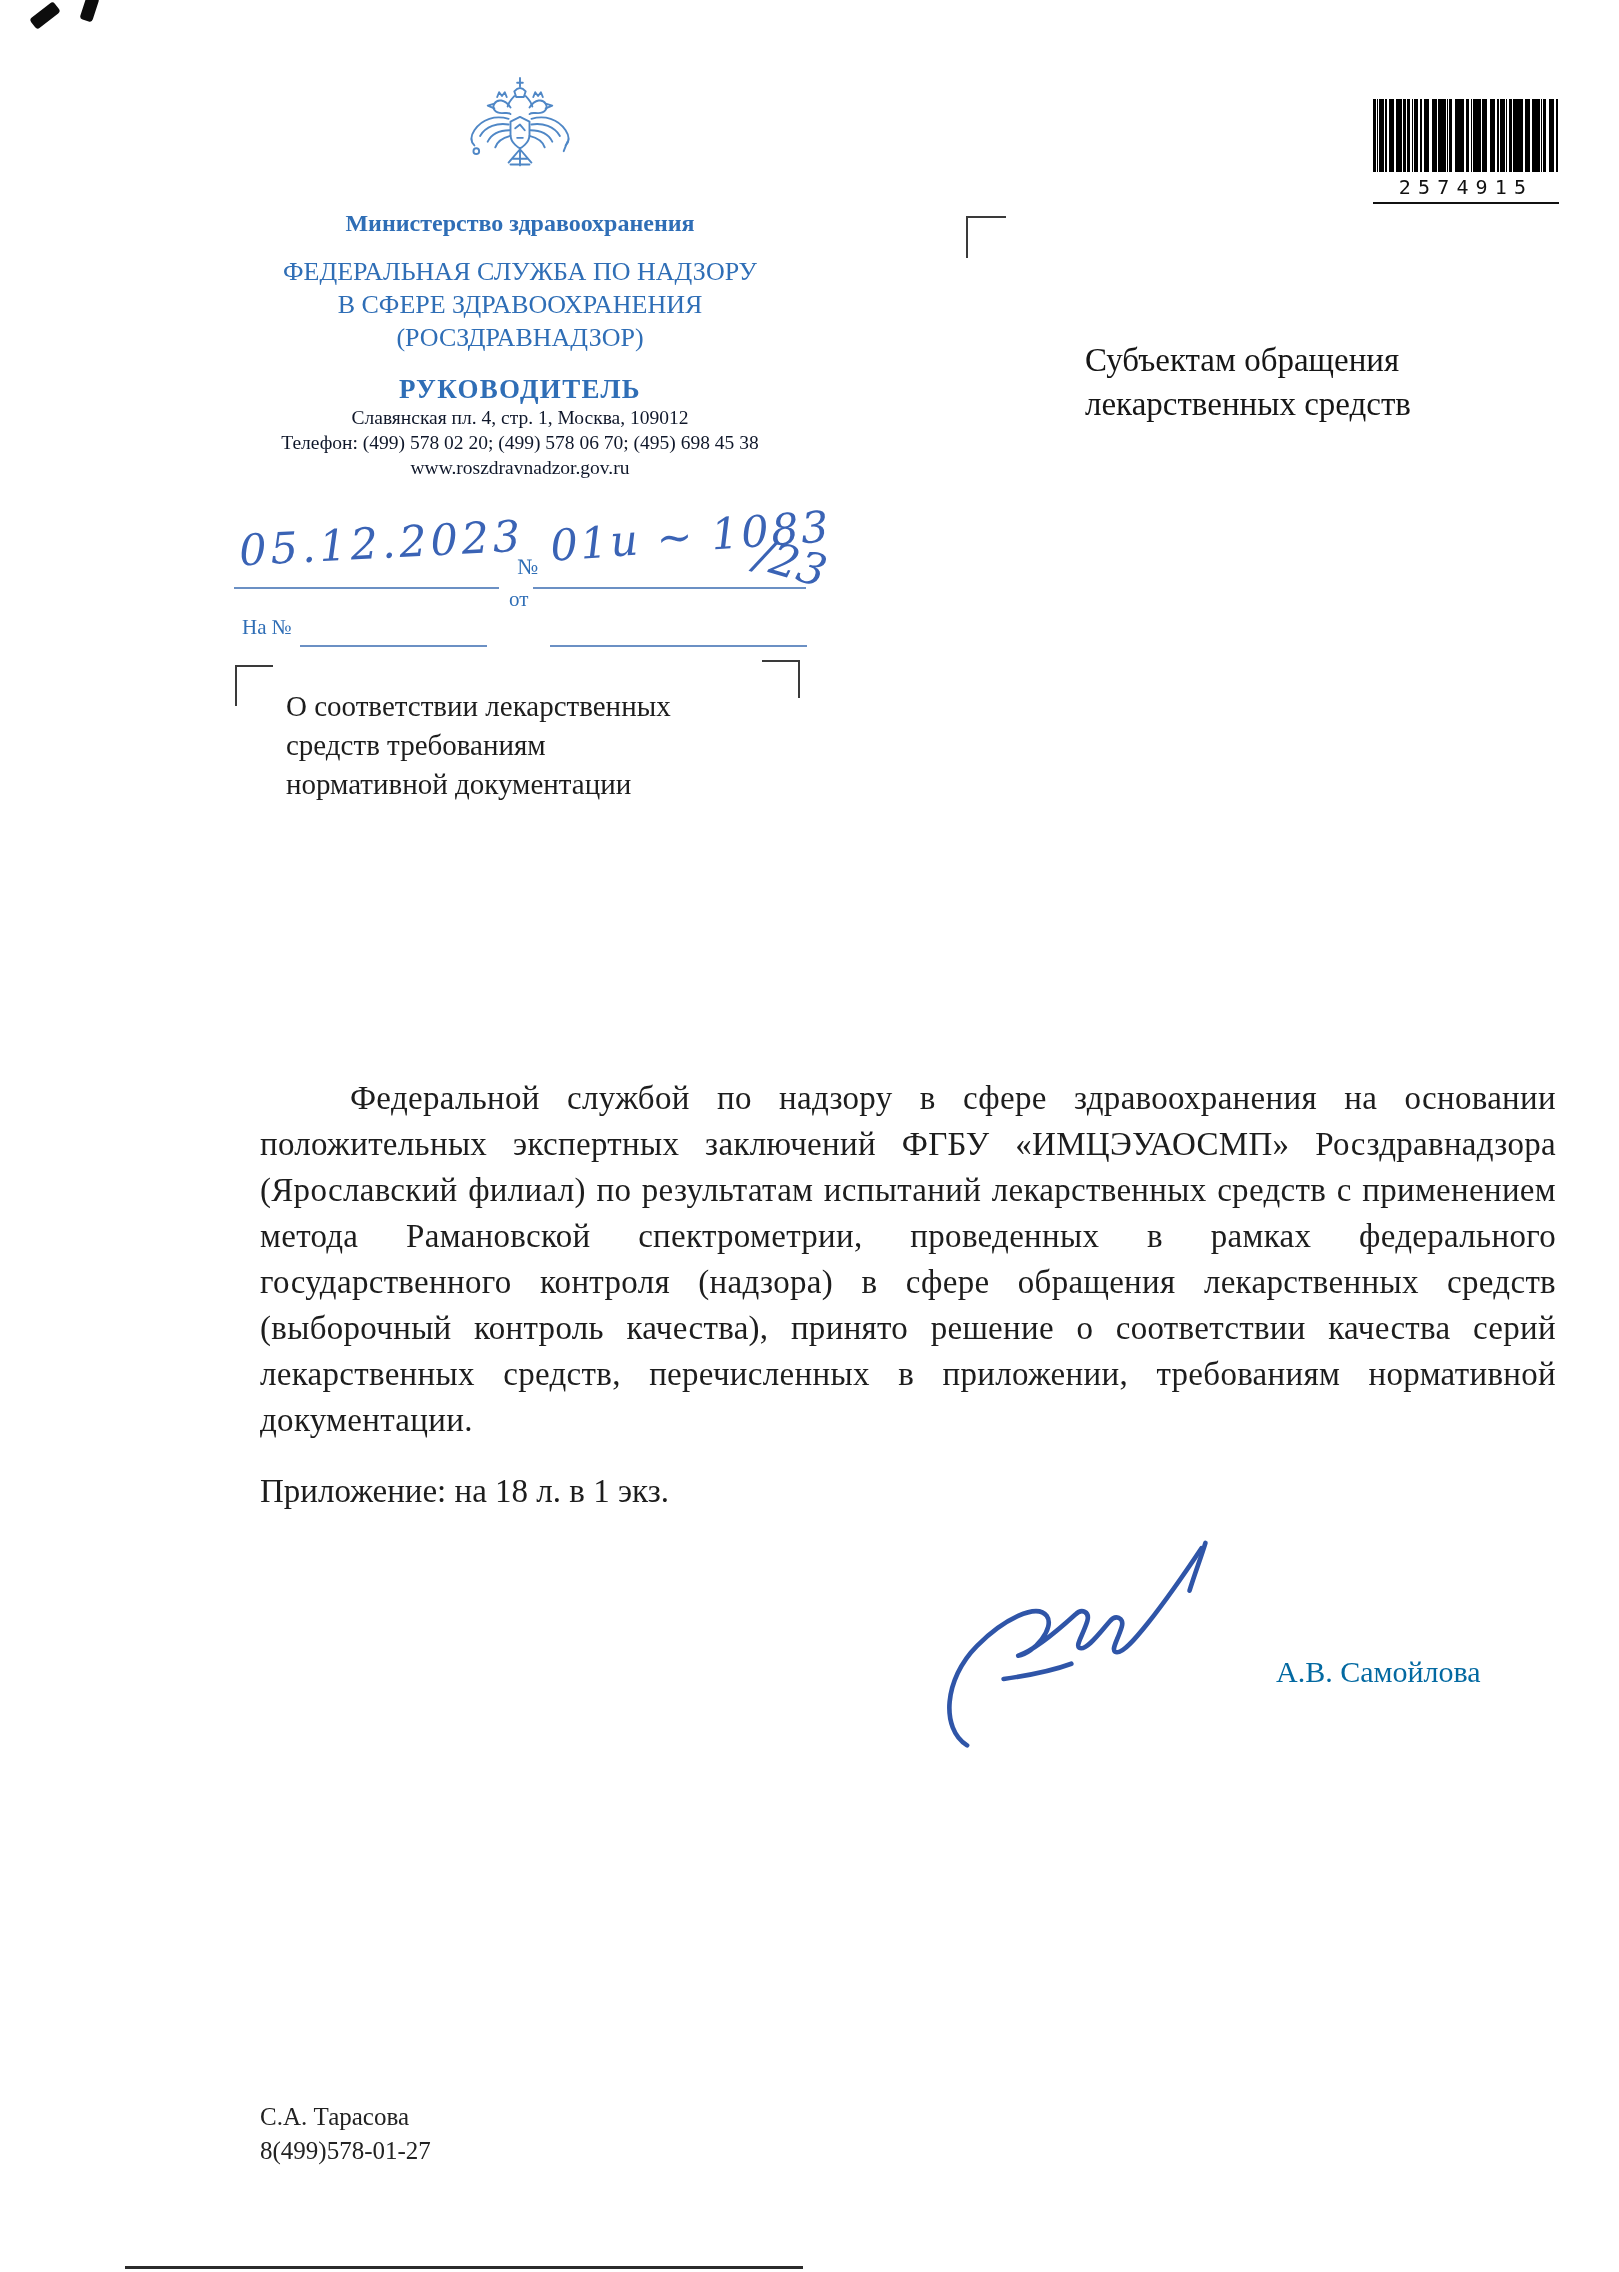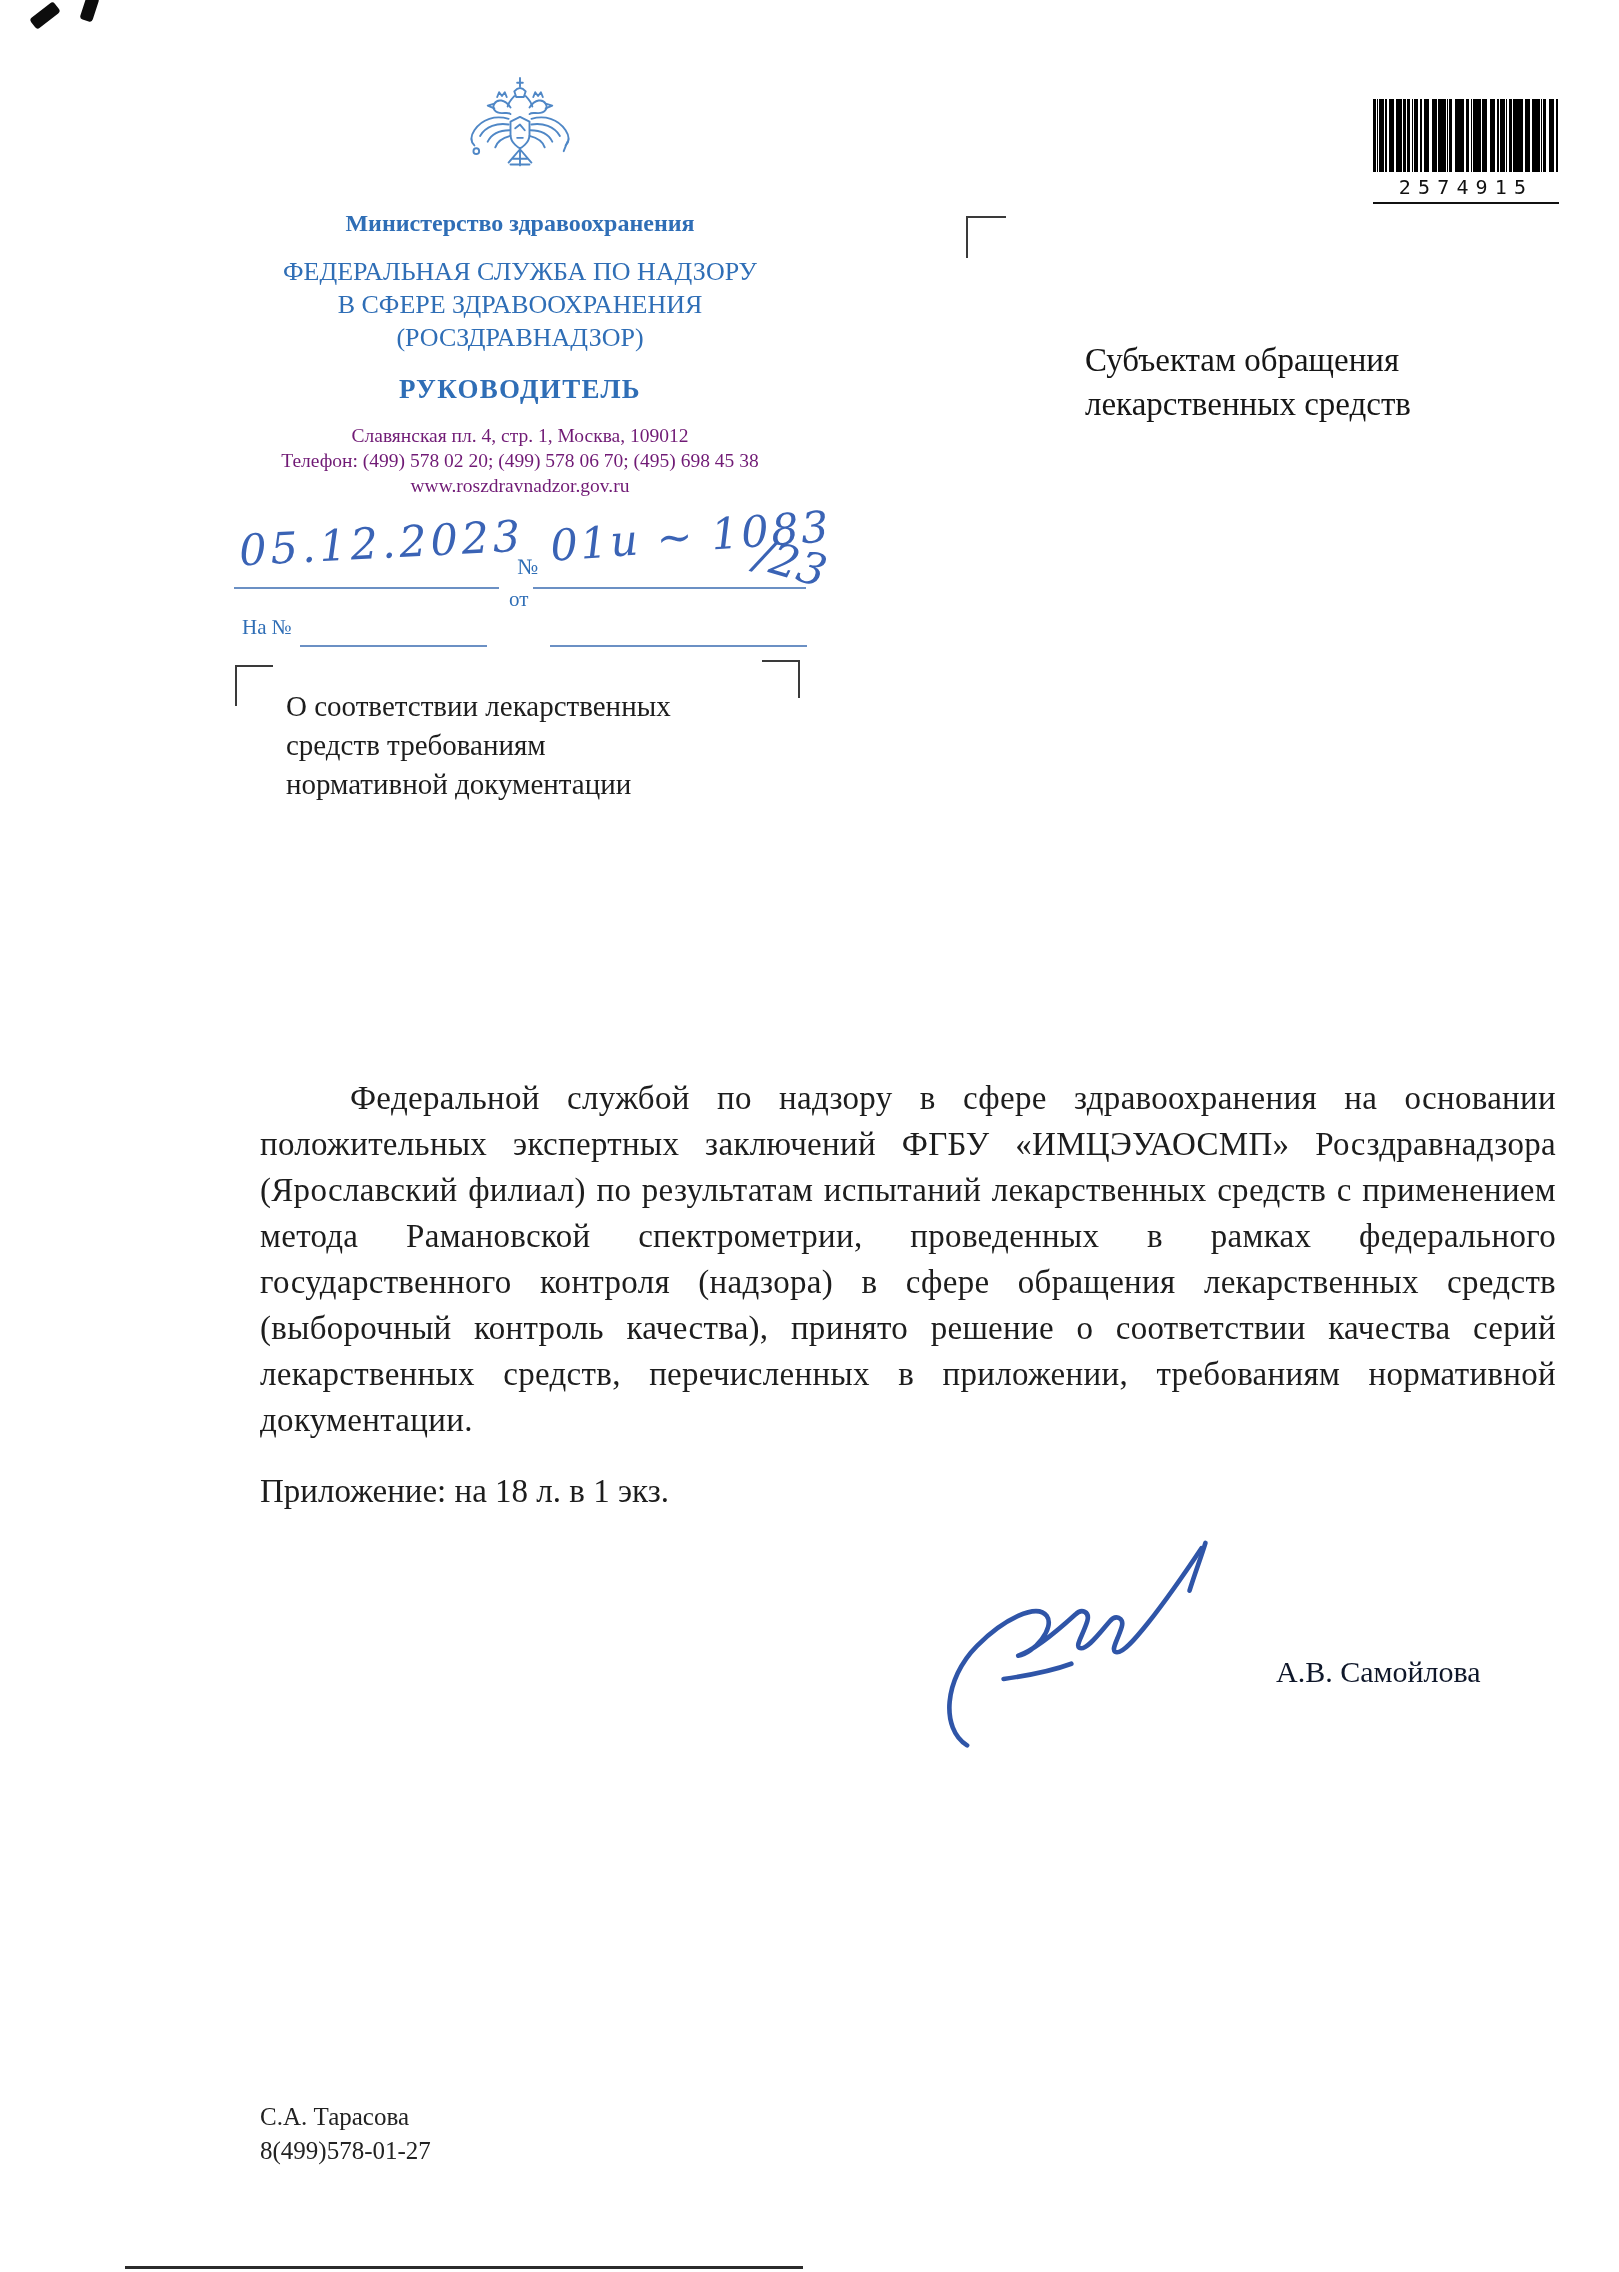--- a/index.html
+++ b/index.html
@@ -23,21 +23,21 @@
   
   .header-block {
     left: 208px; top: 73px; width: 624px;
     text-align: center;
     color: #2f6eb6;
   }
   .emblem { width: 114px; height: 124px; }
   .ministry { margin-top: 9px; font-size: 24px; font-weight: bold; line-height: 30px; }
   .service  { margin-top: 17px; font-size: 26px; font-weight: normal; line-height: 33px; }
   .position { margin-top: 19.5px; font-size: 27px; font-weight: bold; letter-spacing: 1.3px; }
-  .contacts { margin-top: 18px; font-size: 19.5px; line-height: 25px; color: #701a75; }
+  .contacts { margin-top: 0; font-size: 19.5px; line-height: 25px; color: #0f172a; }
 
   
   .hw {
     font-family: "DejaVu Serif", serif;
     font-style: italic;
     color: #3a63b5;
   }
   .hw-date   { left: 239px; top: 518px; font-size: 43px; letter-spacing: 3.9px; transform: rotate(-3deg); }
   .num-sign  { left: 517px; top: 554px; font-size: 22px; color: #2f6eb6; font-style: normal; }
   .hw-number { left: 550px; top: 511px; font-size: 43px; letter-spacing: 2.6px; transform: rotate(-4deg); }
@@ -86,21 +86,21 @@
     margin: 0;
     font-size: 33px; line-height: 46px;
     text-align: justify;
     text-indent: 90px;
     letter-spacing: 0.3px;
   }
   .attachment { margin: 30px 0 0 0; font-size: 33px; }
 
   
   .signature-wrap { left: 904px; top: 1509px; width: 332px; height: 247px; }
-  .signer-name { left: 1276px; top: 1655px; font-size: 30px; color: #0f172a; }
+  .signer-name { left: 1276px; top: 1655px; font-size: 30px; color: #0369a1; }
 
   
   .footer { left: 260px; top: 2100px; font-size: 25px; line-height: 34px; color: #222; }
 </style>
 </head>
 <body>
 
 <div class="page">
 
   <div class="scan-mark mark1"></div>

